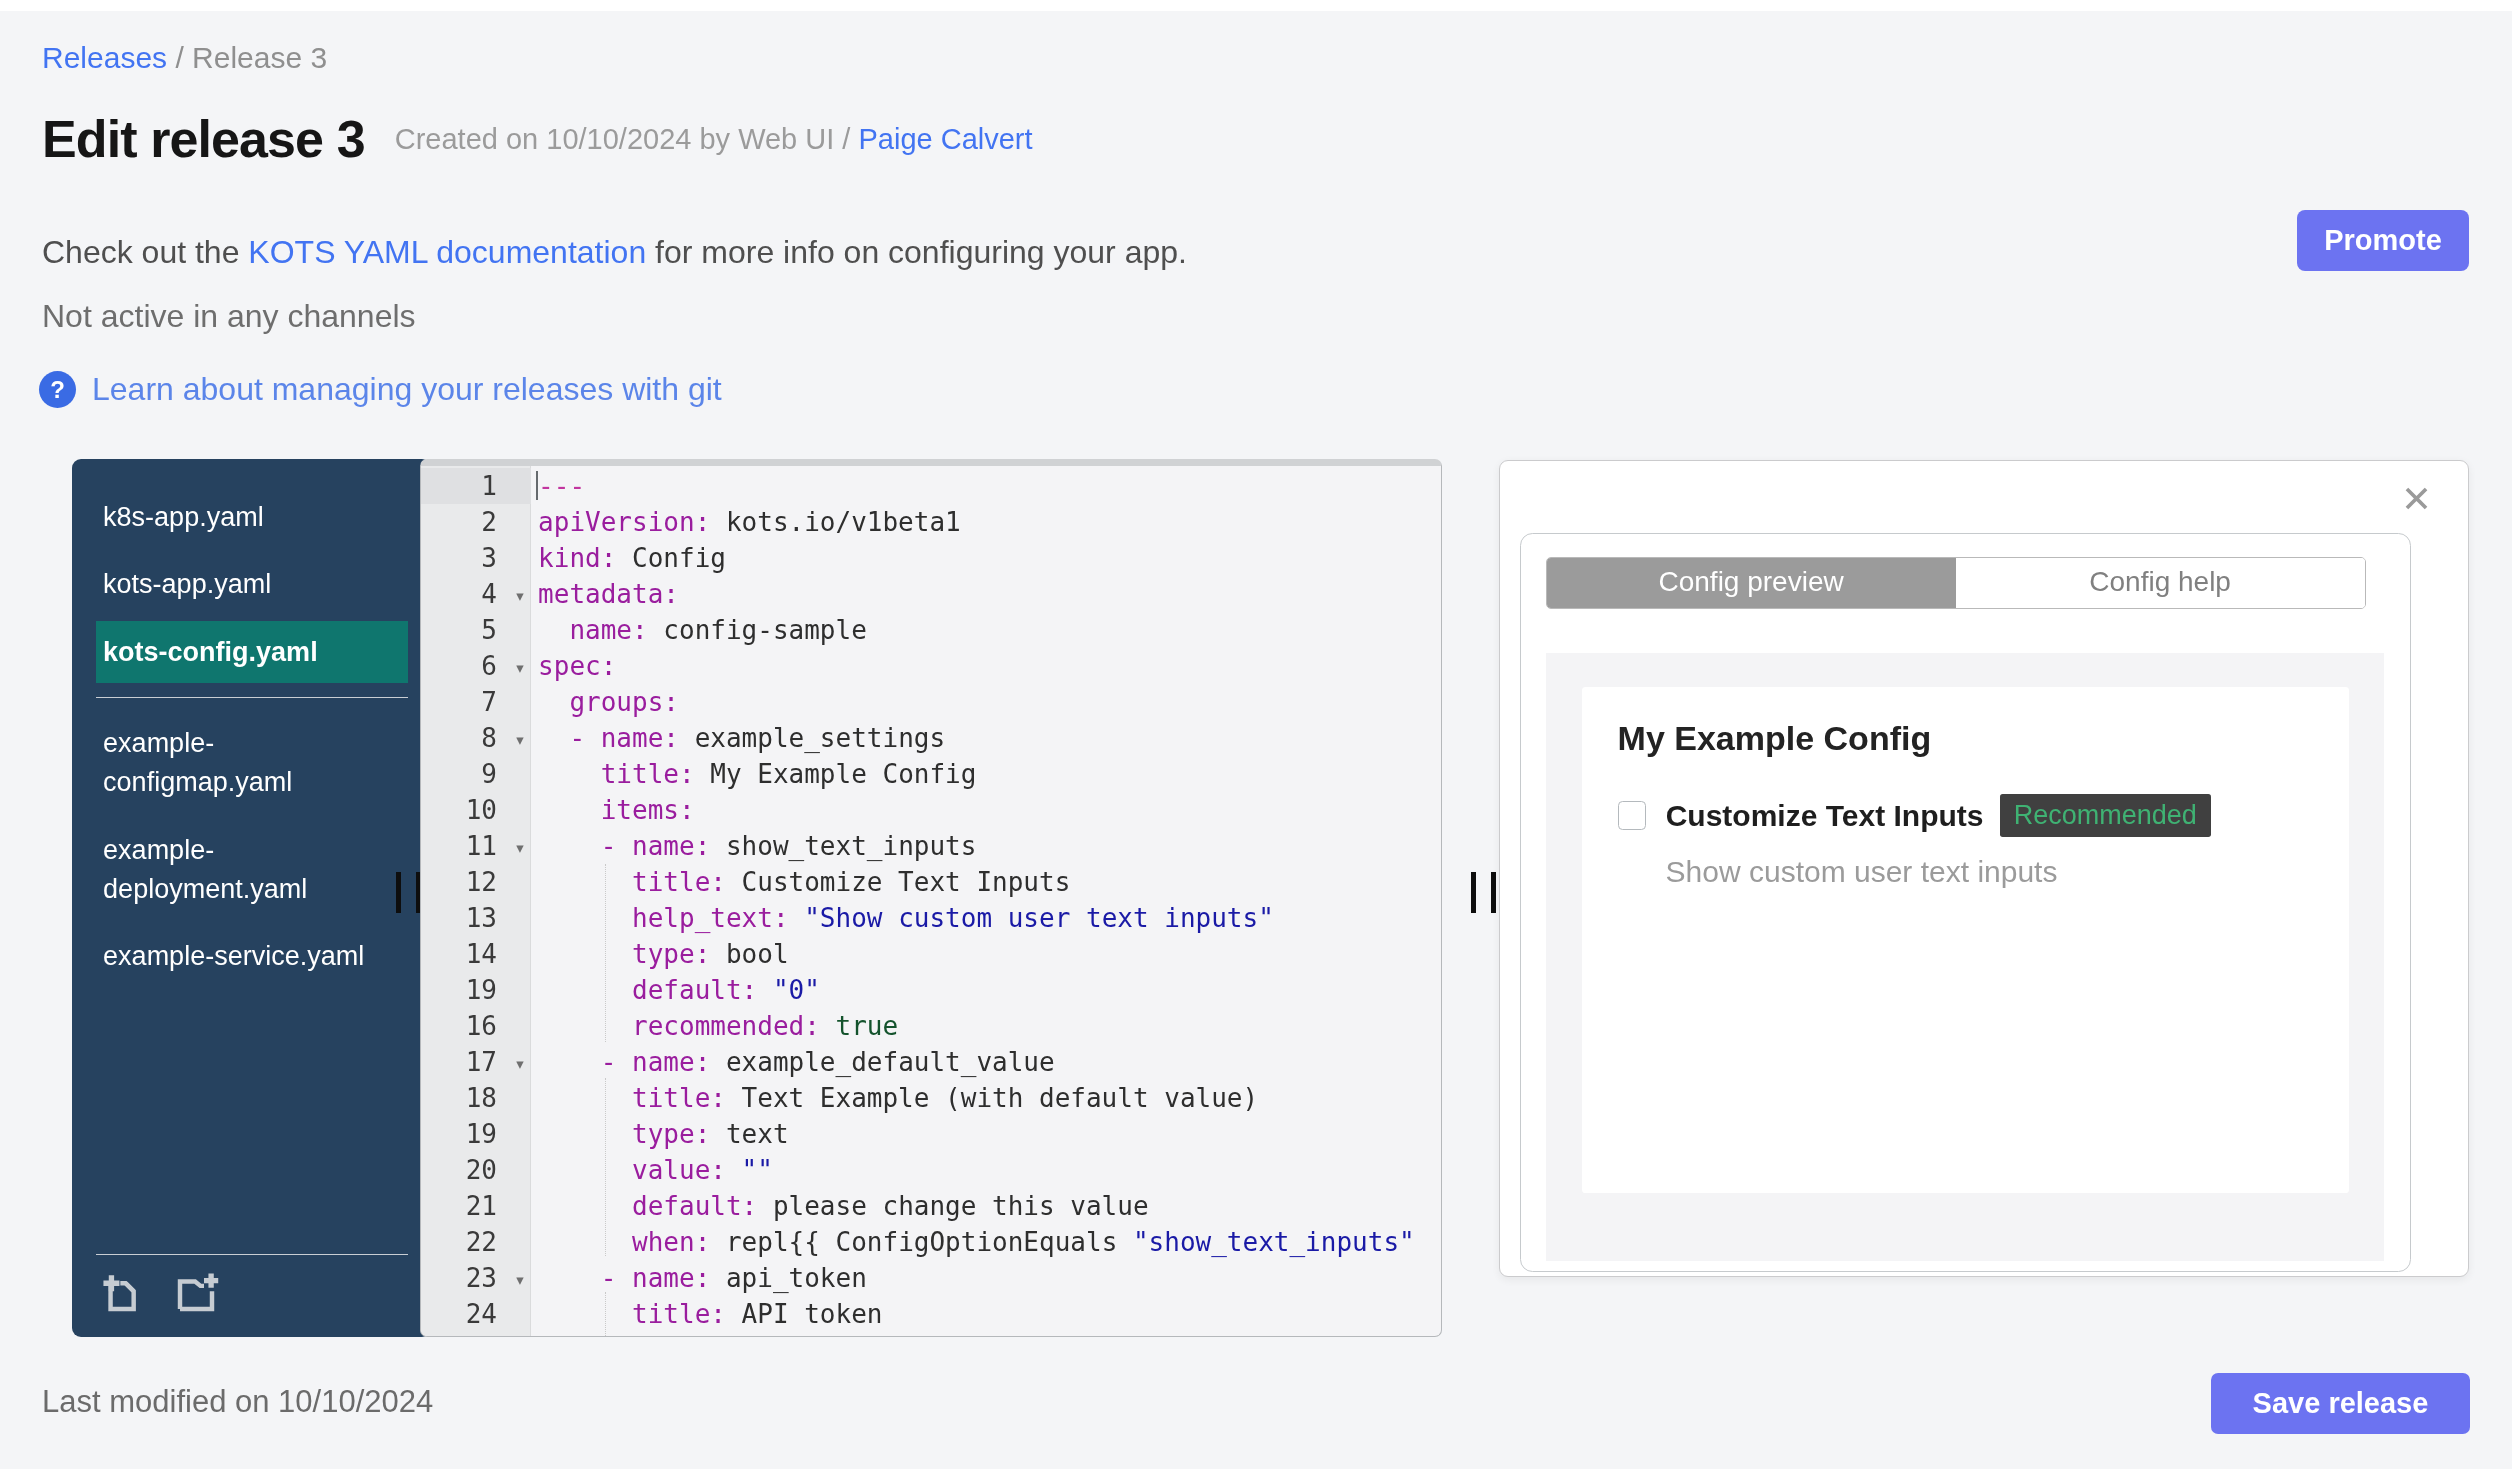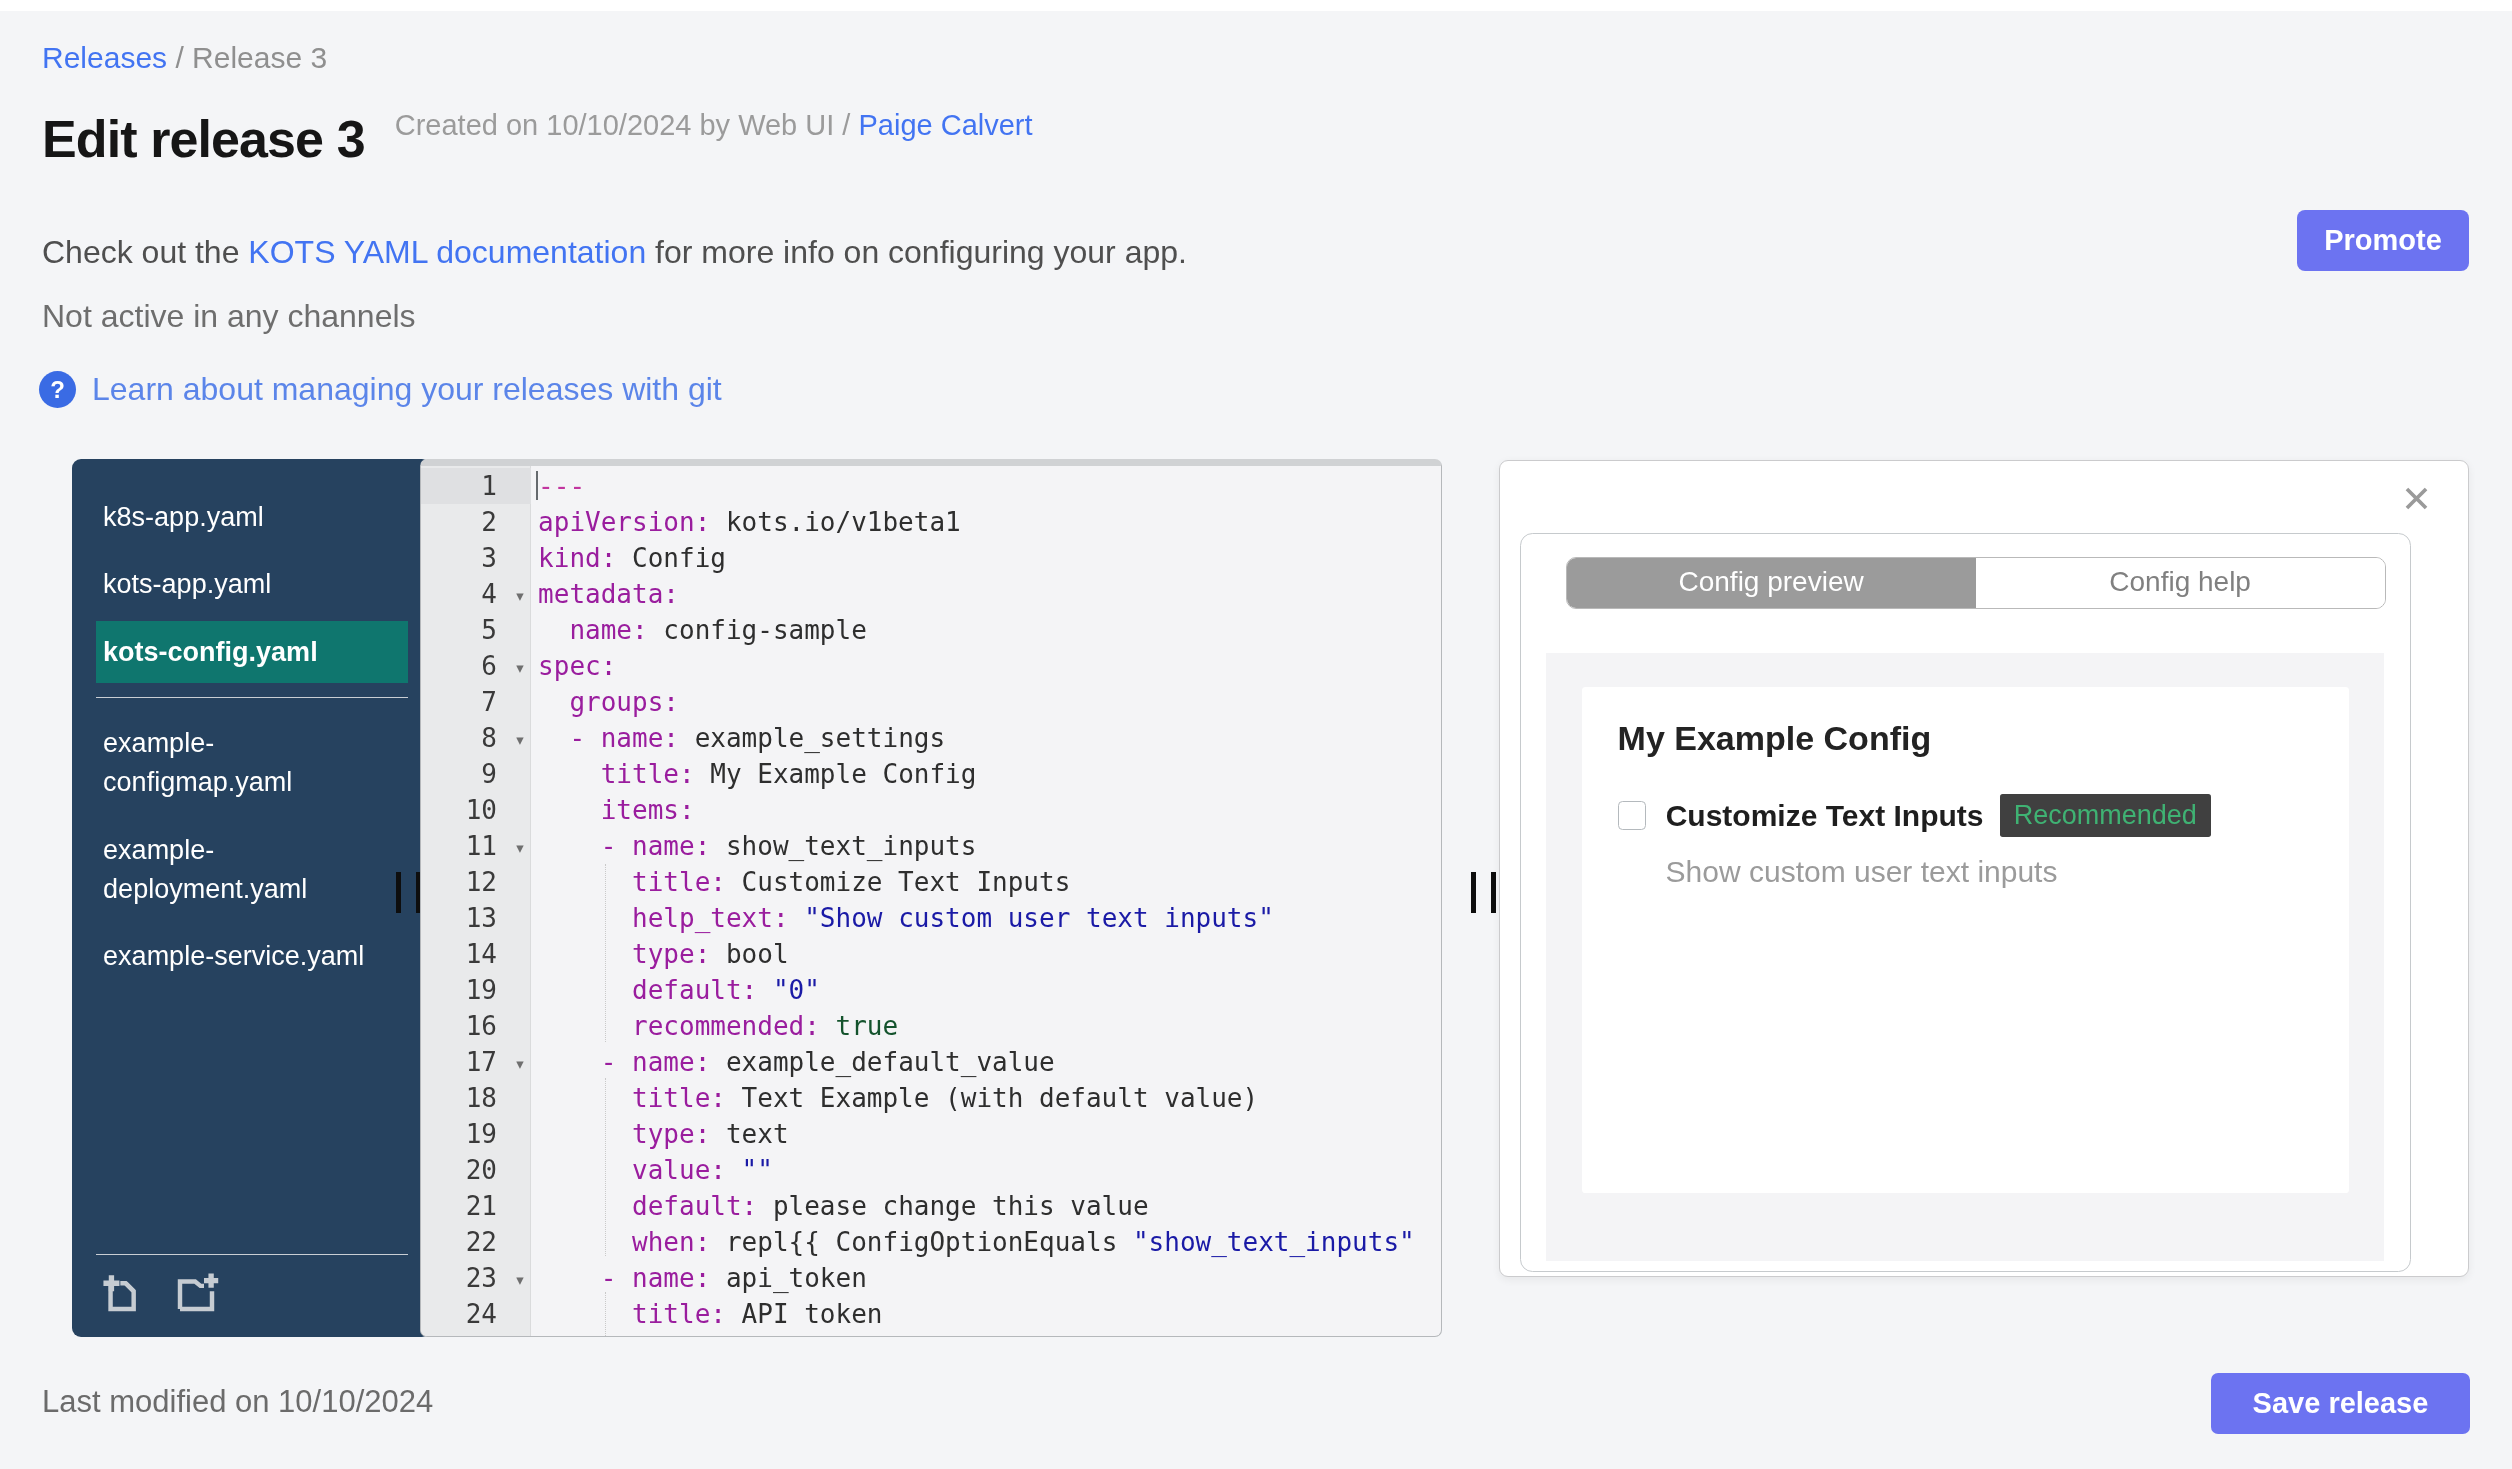--- a/index.html
+++ b/index.html
@@ -4,21 +4,21 @@
 <style>
   * { margin:0; padding:0; box-sizing:border-box; }
   html,body { width:2512px; height:1469px; }
   body { font-family:"Liberation Sans", sans-serif; background:#f4f5f7; position:relative; overflow:hidden; color:#323232; }
   .top-strip { position:absolute; left:0; top:0; width:2512px; height:10.7px; background:#ffffff; }
 
   
   .breadcrumb { position:absolute; left:42px; top:41px; font-size:30px; }
   .breadcrumb a { color:#4274f2; text-decoration:none; }
   .breadcrumb .sep, .breadcrumb .current { color:#8f8f8f; }
-  .title-row { position:absolute; left:42px; top:109px; display:flex; align-items:flex-start; gap:30px; }
+  .title-row { position:absolute; left:42px; top:109px; display:flex; align-items:center; gap:30px; }
   .page-title { font-size:52px; font-weight:800; color:#161616; letter-spacing:-0.9px; }
   .created-on { font-size:29px; color:#9b9b9b; }
   .created-on a { color:#4274f2; text-decoration:none; }
   .doc-line { position:absolute; left:42px; top:234px; font-size:32px; color:#4f4f4f; }
   .doc-line a { color:#4274f2; text-decoration:none; }
   .channel-status { position:absolute; left:42px; top:298px; font-size:32px; color:#6e6e6e; }
   .learn-row { position:absolute; left:39px; top:371px; display:flex; align-items:center; gap:16px; }
   .help-badge { width:37px; height:37px; border-radius:50%; background:#3a6be4; color:#fff; font-size:24px; font-weight:bold; display:flex; align-items:center; justify-content:center; }
   .learn-link { font-size:32px; color:#5b85e9; text-decoration:none; }
 
@@ -58,21 +58,21 @@
   .tok-key { color:#9a1d9e; }
   .tok-doc { color:#c2359f; }
   .tok-str { color:#1a1aa6; }
   .tok-bool { color:#14532d; }
   .cursor { position:absolute; left:4.5px; top:3.6px; width:2.7px; height:29px; background:#666a6e; display:inline-block; }
 
   
   .config-panel { position:absolute; left:1499px; top:460px; width:970px; height:817px; background:#fff; border:1.8px solid #cbcbcd; border-radius:9px; box-shadow:0 2.7px 9px rgba(0,0,0,0.06); }
   .close-btn { position:absolute; top:19.6px; right:36px; font-size:37px; color:#9a9a9a; line-height:1; cursor:pointer; font-weight:300; }
   .inner-card { position:absolute; left:19.6px; top:72px; width:891px; bottom:4.5px; border:1.8px solid #c6cacd; border-radius:12.5px; }
-  .tabbar { position:absolute; left:25px; top:23px; width:820px; height:52px; border:1.8px solid #b9b9b9; border-radius:10px; overflow:hidden; display:flex;margin-left:20px; }
+  .tabbar { position:absolute; left:25px; top:23px; width:820px; height:52px; border:1.8px solid #b9b9b9; border-radius:5px; overflow:hidden; display:flex; }
   .tab { flex:1; text-align:center; line-height:48px; font-size:28px; cursor:pointer; }
   .tab.active { background:#9b9b9b; color:#ffffff; }
   .tab.inactive { background:#ffffff; color:#808080; }
   .preview-area { position:absolute; left:25px; top:119px; width:838px; height:608px; background:#f4f4f6; }
   .preview-card { position:absolute; left:36px; top:34px; width:767px; height:506px; background:#ffffff; border-radius:3.6px; }
   .group-title { position:absolute; left:36px; top:32px; font-size:34px; font-weight:bold; color:#232323; }
   .config-item-row { position:absolute; left:36px; top:107px; display:flex; align-items:center; }
   .checkbox { width:28.5px; height:28.5px; border:1.8px solid #b4b9bd; border-radius:4.5px; background:#fff; margin-right:19.6px; cursor:pointer; }
   .item-label { font-size:30px; font-weight:bold; color:#1e1e1e; }
   .badge { margin-left:16px; background:#404040; color:#3fb273; font-size:27px; padding:6.2px 14.3px; border-radius:2.7px; }

